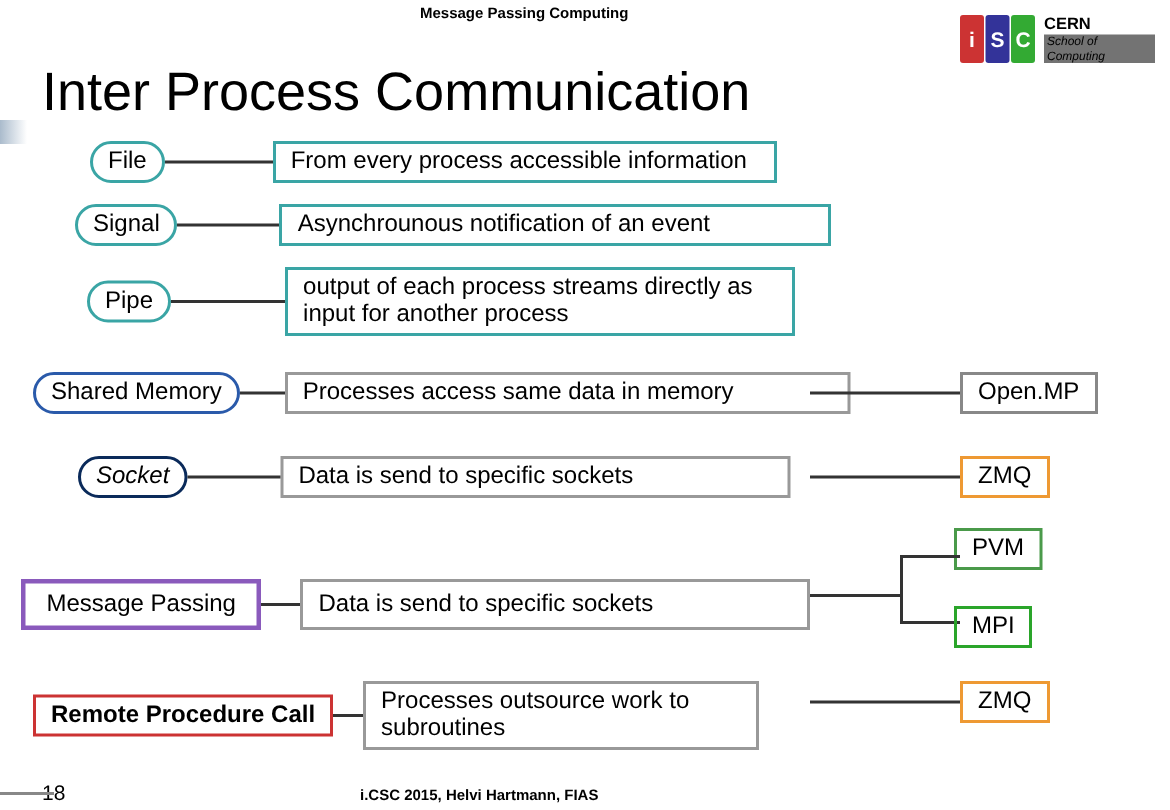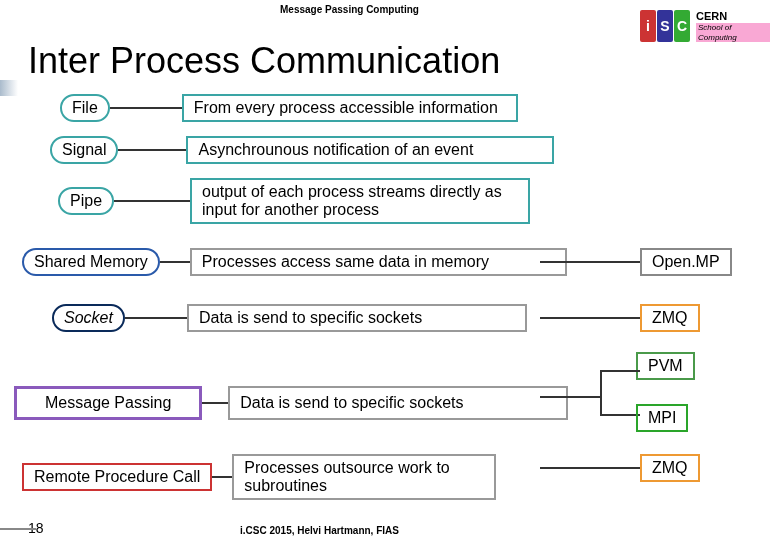--- a/index.html
+++ b/index.html
@@ -5,41 +5,41 @@
   * { margin: 0; padding: 0; box-sizing: border-box; }
   body { font-family: Arial, sans-serif; background: #fff; width: 780px; height: 540px; position: relative; overflow: hidden; }
   
   .topbar { position: absolute; top: 4px; left: 280px; font-size: 10px; font-weight: bold; color: #000; }
   
   .logo { position: absolute; top: 4px; right: 10px; width: 130px; height: 44px; display: flex; align-items: center; }
   .logo-icons { display: flex; flex-direction: row; gap: 1px; }
   .logo-dot { width: 16px; height: 32px; border-radius: 2px; font-weight: bold; font-size: 14px; display: flex; align-items: center; justify-content: center; color: #fff; }
   .logo-text { margin-left: 6px; font-size: 8px; line-height: 1.2; }
   .logo-text .brand { font-weight: bold; font-size: 11px; }
-  .logo-text .school { background: #f9a8d4; padding: 0 2px; font-style: italic; }
+  .logo-text .school { background: #737373; padding: 0 2px; font-style: italic; }
 
   .title { position: absolute; top: 40px; left: 28px; font-size: 36px; font-weight: normal; color: #000; }
   .title-accent { position: absolute; top: 80px; left: 0; width: 18px; height: 16px; background: linear-gradient(to right, #aabbcc, #fff); }
 
   .row { position: absolute; display: flex; align-items: center; }
   
   .box { border: 2px solid; padding: 3px 10px; font-size: 16px; display: inline-block; }
   .box.rounded { border-radius: 14px; }
   
   .connector { width: 22px; height: 2px; background: #333; position: relative; }
   
   .teal { border-color: #3aa5a5; }
   .blue { border-color: #2a5aaa; }
   .navy { border-color: #0a2a5a; font-style: italic; }
   .gray { border-color: #888; }
   .green { border-color: #4a9a4a; }
   .green2 { border-color: #2aa52a; }
   .orange { border-color: #ee9933; }
   .violet { border-color: #8a5abc; border-width: 3px; }
-  .red { border-color: #cc3333; }
+  .red { border-color: #cc3333; font-weight: bold; }
   .plaingray { border-color: #999; }
 
   .page-num { position: absolute; bottom: 4px; left: 28px; font-size: 14px; }
   .page-num::before { content: ''; position: absolute; top: 8px; left: -28px; width: 36px; height: 2px; background: #888; }
 
   .footer { position: absolute; bottom: 4px; left: 240px; font-size: 10px; font-weight: bold; color: #000; }
 </style>
 </head>
 <body>
 
@@ -96,21 +96,21 @@
 <div class="row" style="top:304px; left:540px;">
   <div class="connector" style="width:100px"></div>
   <div class="box orange">ZMQ</div>
 </div>
 
 <div class="row" style="top:352px; left:636px;">
   <div class="box green">PVM</div>
 </div>
 
 <div class="row" style="top:386px; left:14px;">
-  <div class="box violet" style="padding:5px 28px">Message Passing</div>
+  <div class="box violet" style="padding:5px 14px">Message Passing</div>
   <div class="connector" style="width:26px"></div>
   <div class="box plaingray" style="width:340px; padding:6px 10px">Data is send to specific sockets</div>
 </div>
 <div class="row" style="top:376px; left:540px;">
   <div style="width:100px; height:38px; position:relative;">
     <div style="position:absolute; left:0; top:20px; width:60px; height:2px; background:#333;"></div>
     <div style="position:absolute; left:60px; top:-6px; width:2px; height:46px; background:#333;"></div>
     <div style="position:absolute; left:60px; top:-6px; width:40px; height:2px; background:#333;"></div>
     <div style="position:absolute; left:60px; top:38px; width:40px; height:2px; background:#333;"></div>
   </div>

